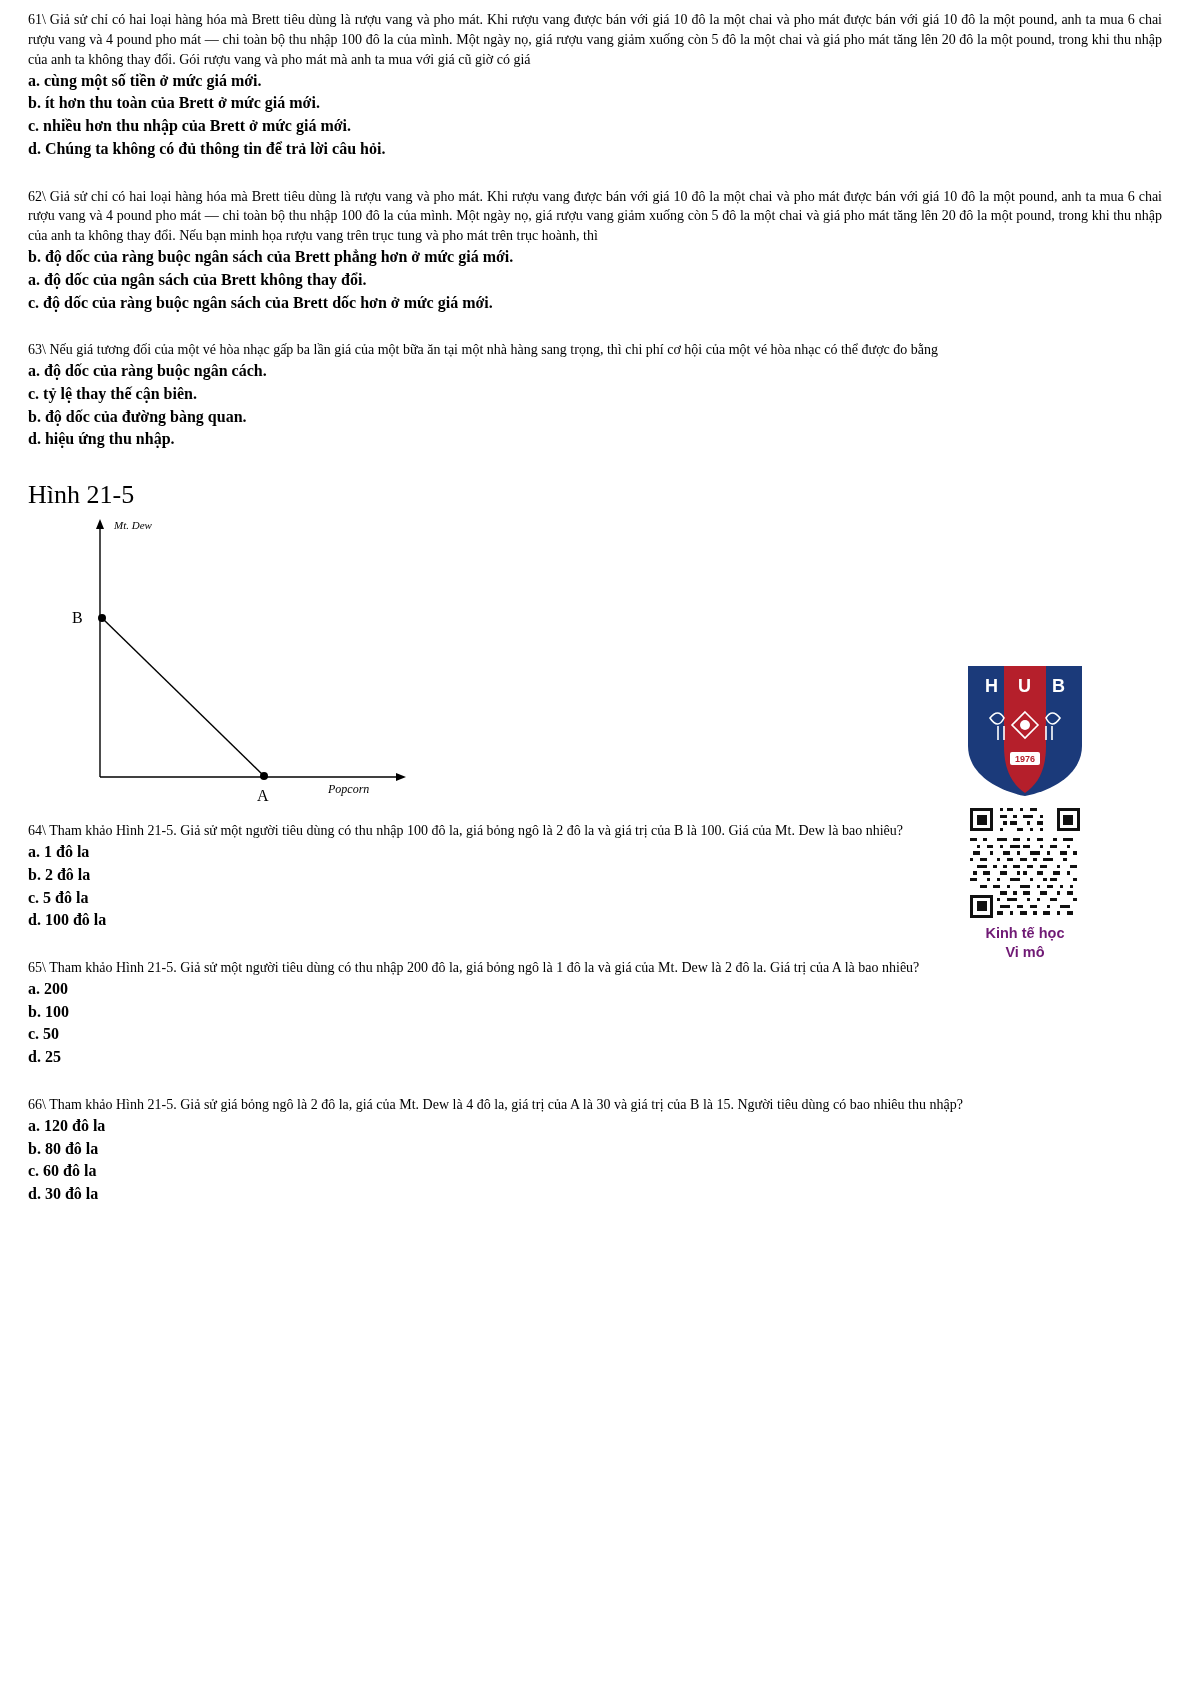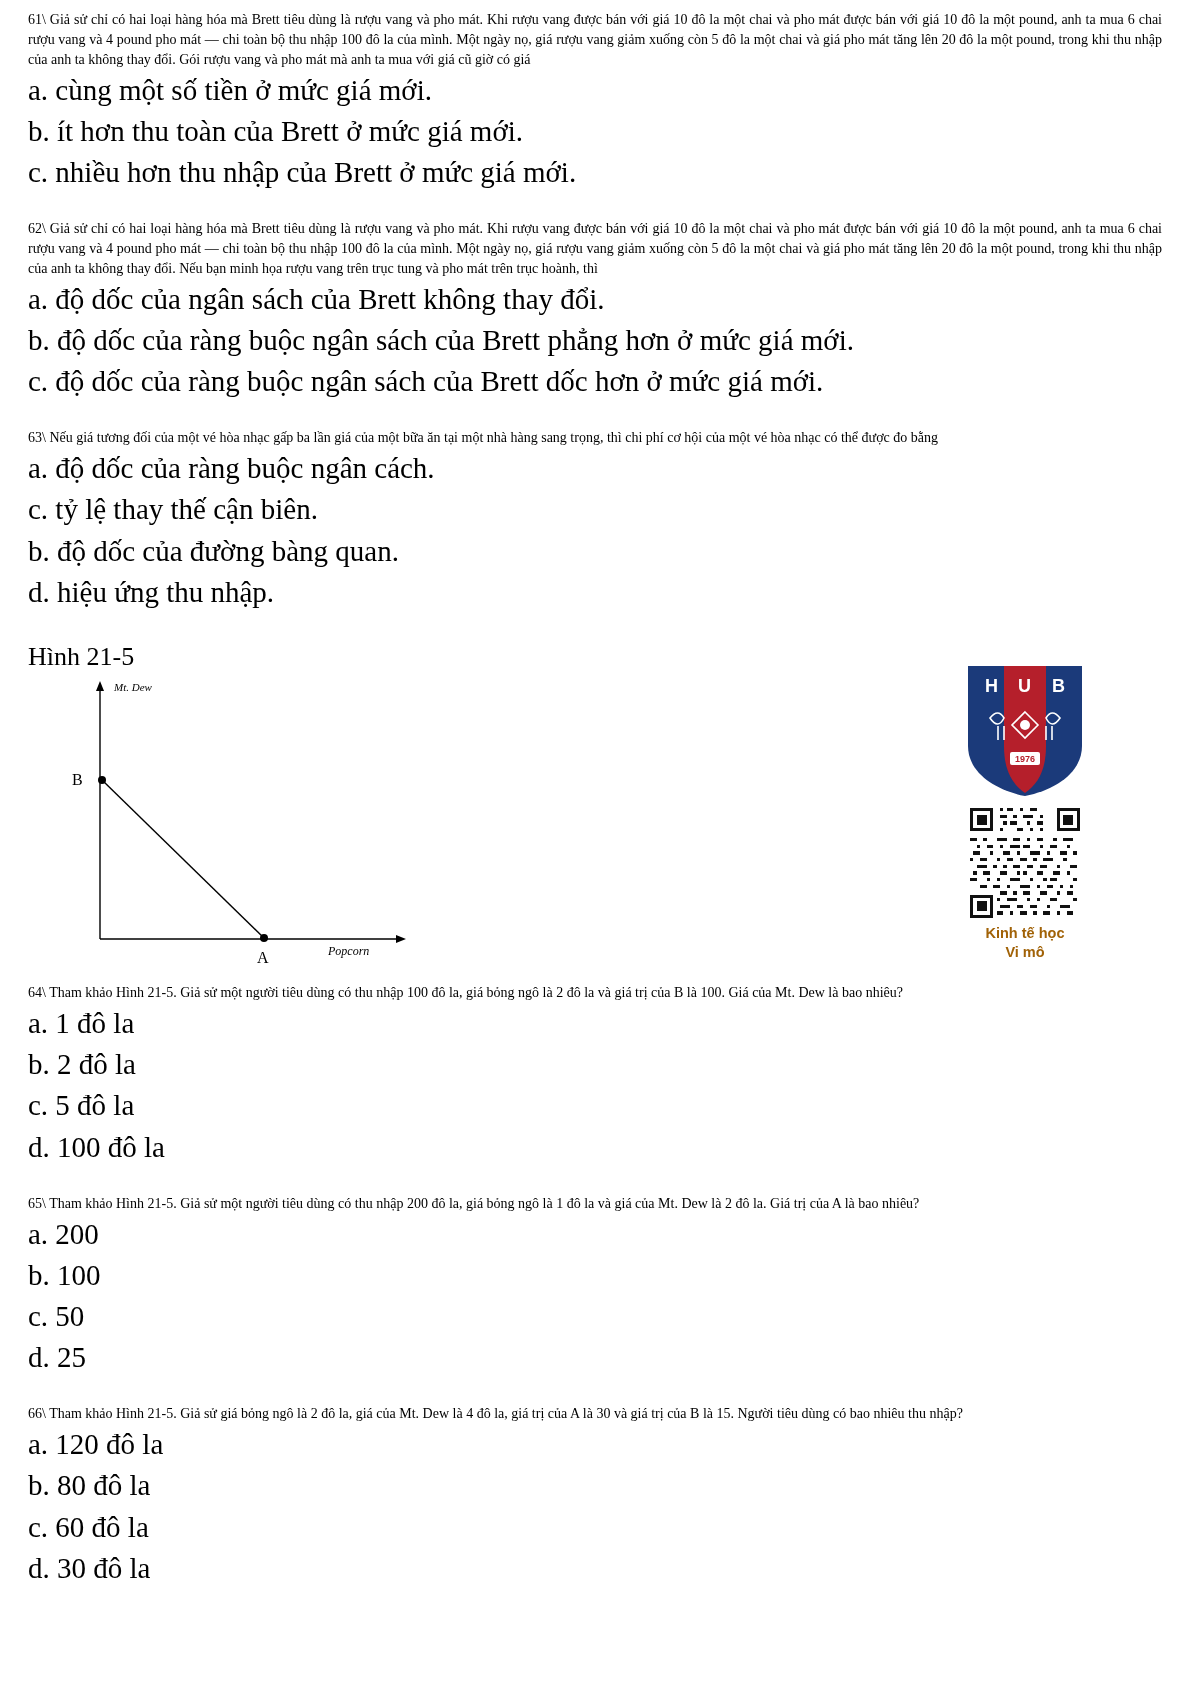--- a/index.html
+++ b/index.html
@@ -23,22 +23,23 @@
   .q-block {
     margin-bottom: 26px;
   }
   .q-stem {
     font-size: 14px;
     line-height: 1.42;
     text-align: justify;
     text-justify: inter-word;
   }
   .q-opt {
-    font-size: 29px;
+    font-size: 16px;
     line-height: 1.42;
+    font-weight: bold;
   }
   .fig-title {
     font-size: 26px;
     line-height: 1.4;
     margin-bottom: 2px;
   }
   .figure-wrap {
     position: relative;
     height: 300px;
     margin-bottom: 6px;
@@ -61,40 +62,41 @@
   }
   .qr-svg {
     display: block;
     margin: 8px auto 0 auto;
   }
   .logo-caption {
     margin-top: 6px;
     font-family: "Liberation Sans", sans-serif;
     font-size: 14.5px;
     font-weight: bold;
-    color: #a16207;
+    color: #701a75;
     line-height: 1.3;
   }
 </style>
 </head>
 <body>
 
 <div class="page">
 
   <div class="q-block">
     <div class="q-stem">61\ Giả sử chỉ có hai loại hàng hóa mà Brett tiêu dùng là rượu vang và pho mát. Khi rượu vang được bán với giá 10 đô la một chai và pho mát được bán với giá 10 đô la một pound, anh ta mua 6 chai rượu vang và 4 pound pho mát — chi toàn bộ thu nhập 100 đô la của mình. Một ngày nọ, giá rượu vang giảm xuống còn 5 đô la một chai và giá pho mát tăng lên 20 đô la một pound, trong khi thu nhập của anh ta không thay đổi. Gói rượu vang và pho mát mà anh ta mua với giá cũ giờ có giá</div>
     <div class="q-opt">a. cùng một số tiền ở mức giá mới.</div>
     <div class="q-opt">b. ít hơn thu toàn của Brett ở mức giá mới.</div>
     <div class="q-opt">c. nhiều hơn thu nhập của Brett ở mức giá mới.</div>
+    <div class="q-opt">d. Chúng ta không có đủ thông tin để trả lời câu hỏi.</div>
   </div>
 
   <div class="q-block">
     <div class="q-stem">62\ Giả sử chỉ có hai loại hàng hóa mà Brett tiêu dùng là rượu vang và pho mát. Khi rượu vang được bán với giá 10 đô la một chai và pho mát được bán với giá 10 đô la một pound, anh ta mua 6 chai rượu vang và 4 pound pho mát — chi toàn bộ thu nhập 100 đô la của mình. Một ngày nọ, giá rượu vang giảm xuống còn 5 đô la một chai và giá pho mát tăng lên 20 đô la một pound, trong khi thu nhập của anh ta không thay đổi. Nếu bạn minh họa rượu vang trên trục tung và pho mát trên trục hoành, thì</div>
+    <div class="q-opt">b. độ dốc của ràng buộc ngân sách của Brett phẳng hơn ở mức giá mới.</div>
     <div class="q-opt">a. độ dốc của ngân sách của Brett không thay đổi.</div>
-    <div class="q-opt">b. độ dốc của ràng buộc ngân sách của Brett phẳng hơn ở mức giá mới.</div>
     <div class="q-opt">c. độ dốc của ràng buộc ngân sách của Brett dốc hơn ở mức giá mới.</div>
   </div>
 
   <div class="q-block">
     <div class="q-stem">63\ Nếu giá tương đối của một vé hòa nhạc gấp ba lần giá của một bữa ăn tại một nhà hàng sang trọng, thì chi phí cơ hội của một vé hòa nhạc có thể được đo bằng</div>
     <div class="q-opt">a. độ dốc của ràng buộc ngân cách.</div>
     <div class="q-opt">c. tỷ lệ thay thế cận biên.</div>
     <div class="q-opt">b. độ dốc của đường bàng quan.</div>
     <div class="q-opt">d. hiệu ứng thu nhập.</div>
   </div>

